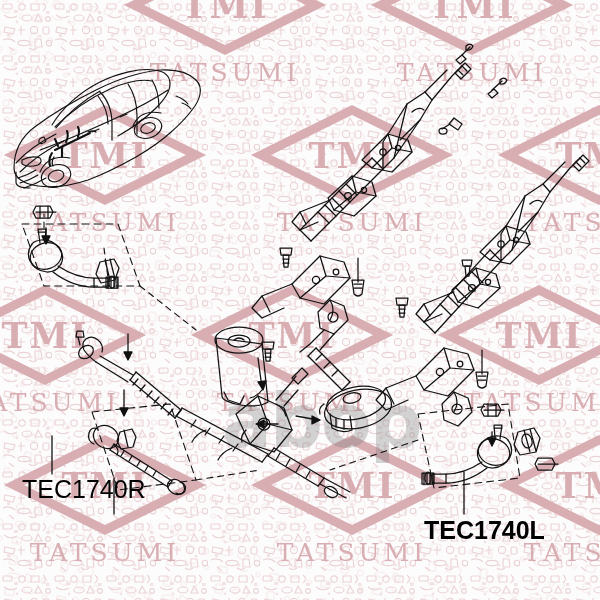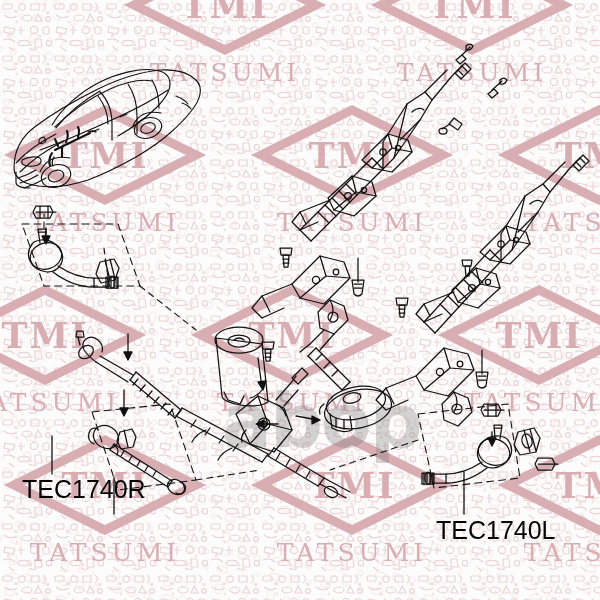--- a/index.html
+++ b/index.html
@@ -61,21 +61,21 @@
     position: absolute;
     font-family: "Liberation Sans", sans-serif;
     font-size: 25px;
     font-weight: 400;
     color: #000000;
     white-space: nowrap;
     letter-spacing: 0px;
   }
   #lbl-r  { left: 22px;  top: 475px; }
   #lbl-d  { left: 79px;  top: 516px; }
-  #lbl-l  { left: 436px; top: 516px; }
+  #lbl-l  { left: 424px; top: 516px; font-weight: bold; }
 </style>
 </head>
 <body>
 
 <div id="page">
 
   <div class="bg-pattern">
     <svg width="600" height="600" viewBox="0 0 600 600" xmlns="http://www.w3.org/2000/svg">
       <defs>
         <pattern id="microparts" width="52" height="52" patternUnits="userSpaceOnUse" patternTransform="rotate(0)">

